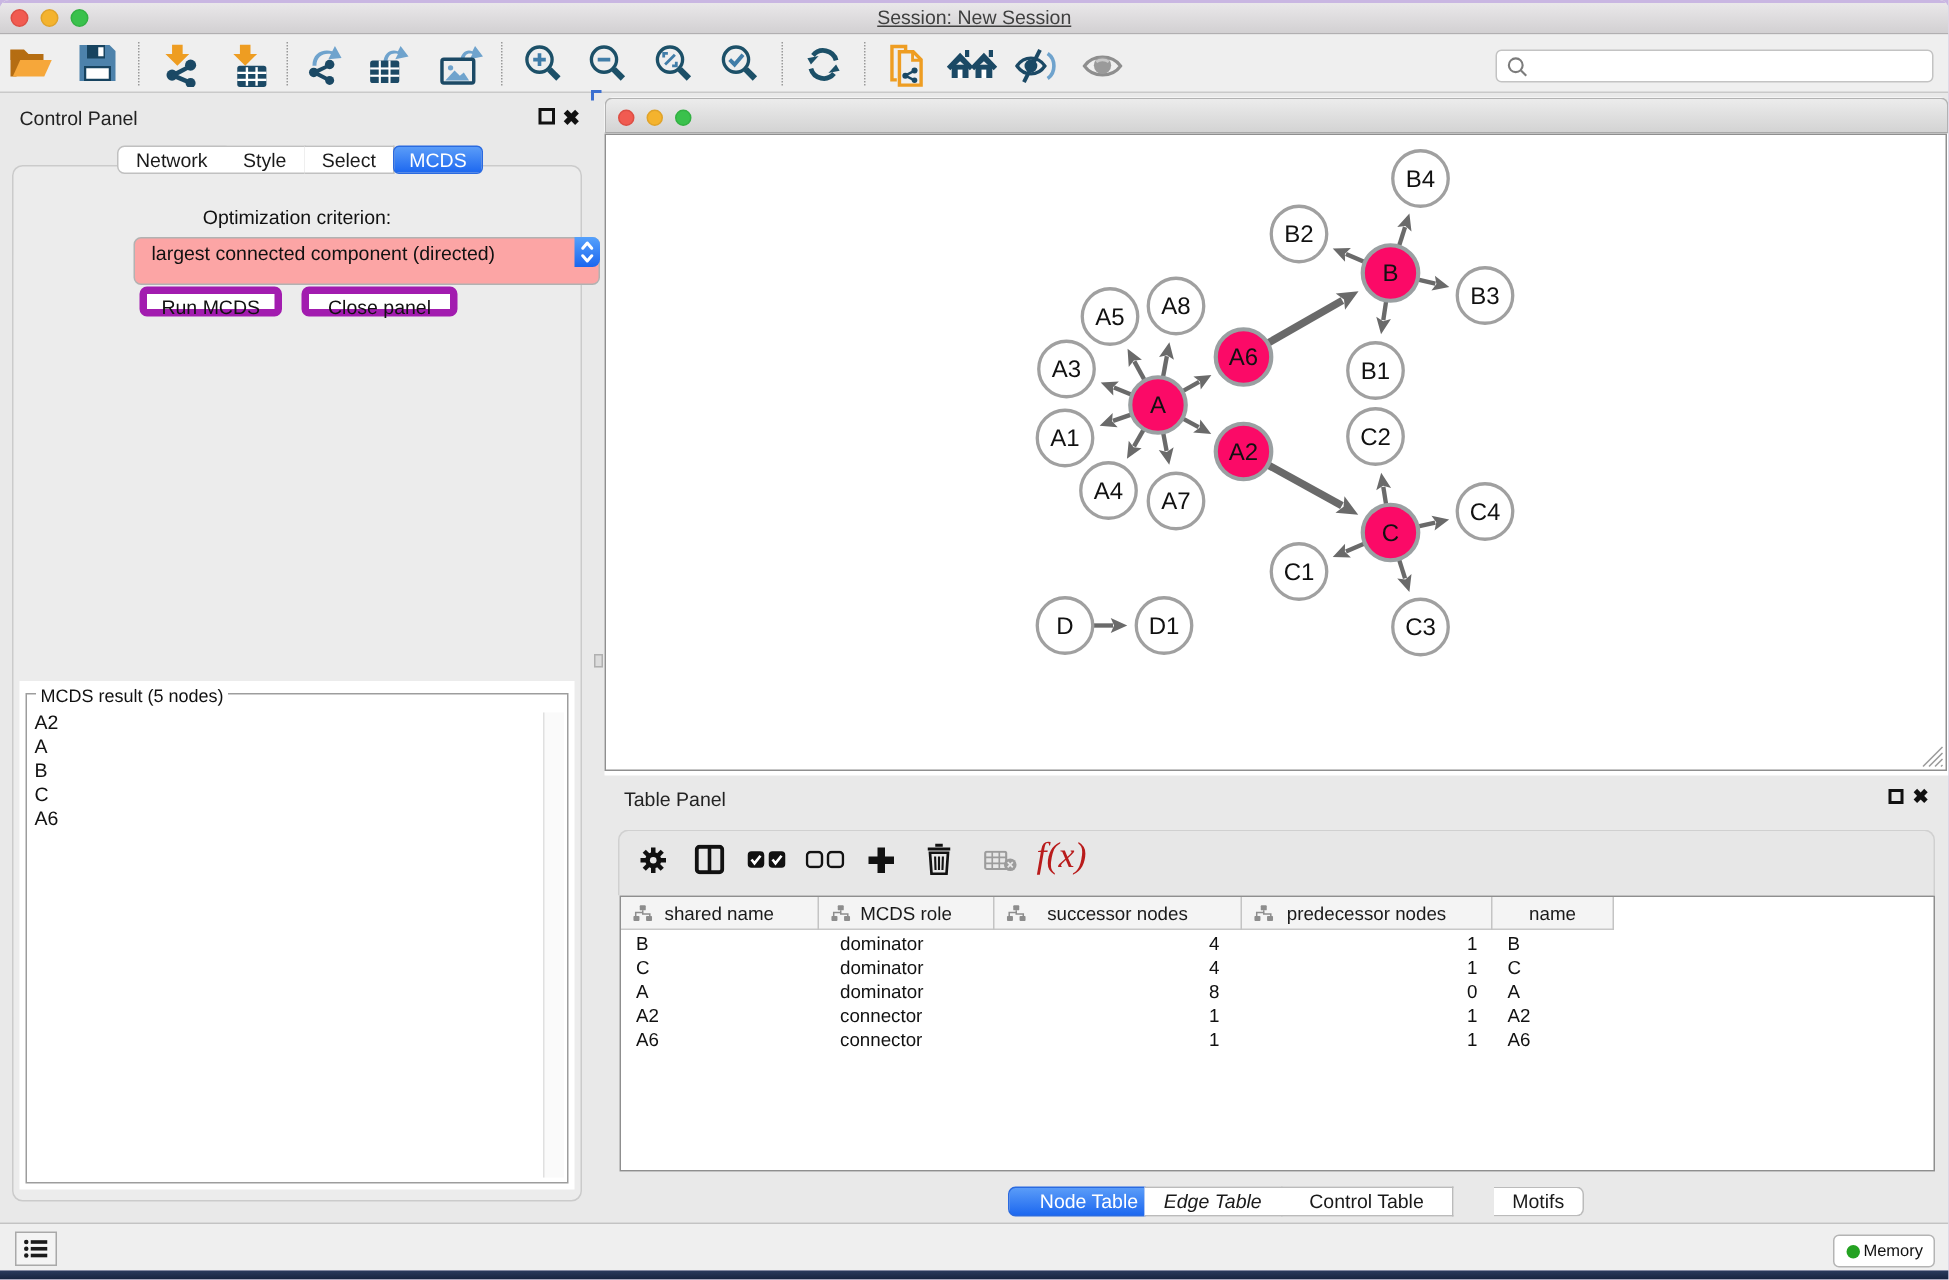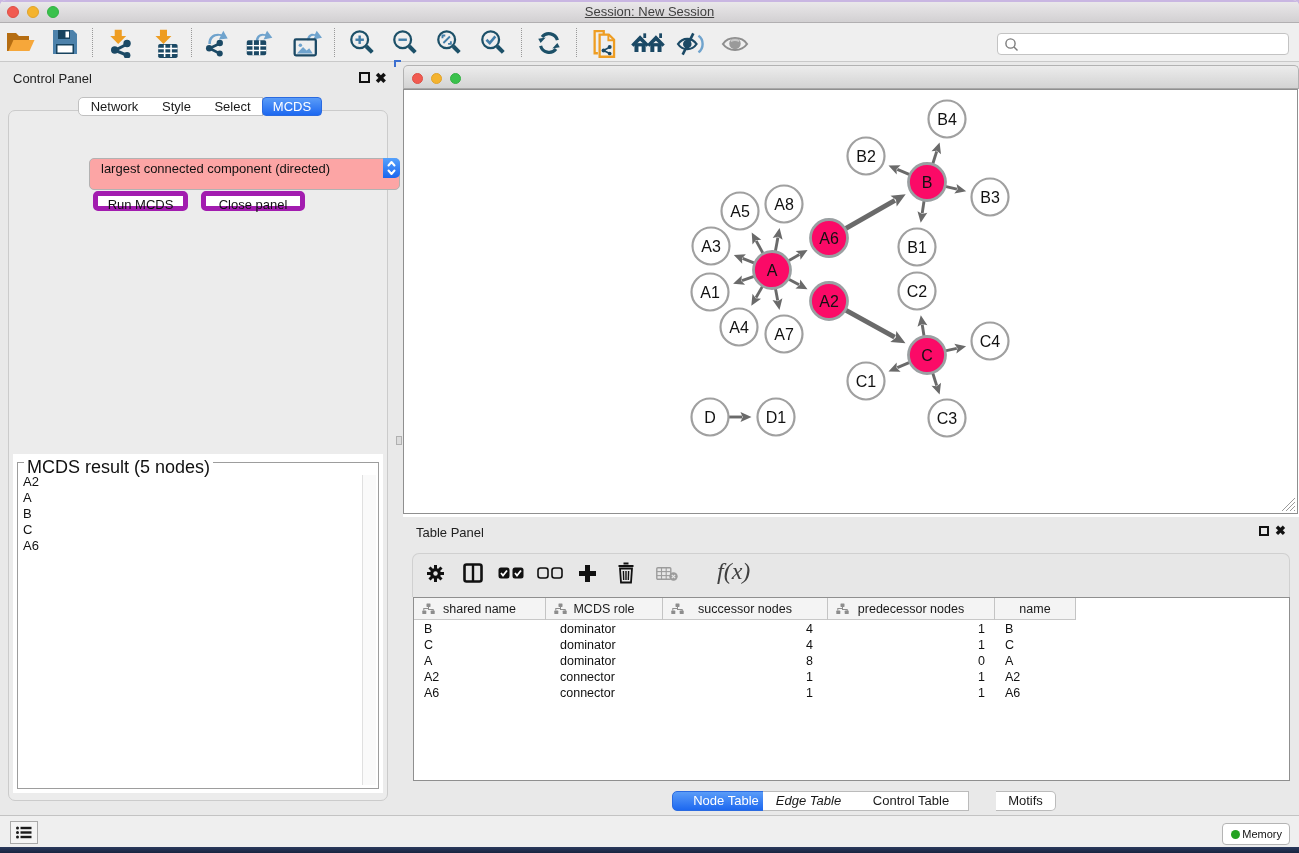--- a/index.html
+++ b/index.html
@@ -19,21 +19,21 @@
   .winbtn { position:absolute; font-size:12px; color:#111; }
   .cp-panel { position:absolute; left:8px; top:110px; width:380px; height:691px; background:#ececec; border:1px solid #cbcbcb; border-radius:7px; }
   .tab { position:absolute; top:97px; height:19px; background:#fff; border:1px solid #c0c0c0; font-size:13px; color:#1a1a1a; text-align:center; line-height:17px; }
   .tabsel { background:linear-gradient(#5a9cf8,#1d68f0); color:#fff; border:1px solid #2a6ae0; }
   .optlabel { position:absolute; left:0; top:137px; width:396px; text-align:center; font-size:13px; color:#111; }
   .combo { position:absolute; left:43px; top:158px; width:311px; height:32px; background:#fca5a5; border:1px solid #b2b2b2; border-radius:5px; font-size:13px; color:#111; line-height:19px; padding-left:11px;margin-left:46px; }
   .combobtn { position:absolute; right:-1px; top:-1px; width:17px; height:20px; background:linear-gradient(#55a1fc,#1b66ef); border-radius:0 5px 5px 0; }
   .btn { position:absolute; top:191px; height:20px; background:#fff; border:5px solid #a21caf; border-radius:5px; font-size:13px; color:#111; text-align:center; line-height:18px; }
   .mcds-white { position:absolute; left:13px; top:454px; width:370px; height:339px; background:#fff; }
   .mcds-box { position:absolute; left:4px; top:8px; width:362px; height:327px; border:1px solid #9d9d9d; }
-  .mcds-legend { position:absolute; left:6px; top:-6px; background:#fff; padding:0 3px; font-size:18px; color:#111; }
+  .mcds-legend { position:absolute; left:6px; top:-6px; background:#fff; padding:0 3px; font-size:12px; color:#111; }
   .mcds-list { position:absolute; left:5px; top:11px; font-size:13px; color:#111; line-height:16px; }
   .mcds-scroll { position:absolute; right:2px; top:12px; width:14px; height:310px; background:#fafafa; border-left:1px solid #e0e0e0; }
   
   .netframe { position:absolute; left:403px; top:65px; width:896px; height:452px; background:#fff; border-radius:5px 5px 0 0; }
   .net-titlebar { position:absolute; left:0; top:0; width:100%; height:24px; background:linear-gradient(#ececec,#d3d3d3); border:1px solid #b2b2b2; border-bottom:1px solid #a8a8a8; border-radius:5px 5px 0 0; }
   .canvas { position:absolute; left:0px; top:24px; width:895px; height:425px; background:#fff; border:1px solid #8f8f8f; }
   
   .tp-title { position:absolute; left:416px; top:525px; font-size:13px; color:#222; }
   .tp-toolbar { position:absolute; left:412px; top:553px; width:878px; height:44px; background:#e7e7e7; border:1px solid #d0d0d0; border-bottom:none; border-radius:7px 7px 0 0; }
   .tp-table { position:absolute; left:413px; top:597px; width:877px; height:184px; background:#fff; border:1px solid #8f8f8f; }
@@ -223,20 +223,21 @@
   </div>
 
   <div class="cp-title">Control Panel</div>
   <div class="winbtn" style="left:359px; top:72px; width:11px; height:11px; border:2px solid #111;"></div>
   <div class="winbtn" style="left:375px; top:70px; font-size:14px; font-weight:bold;">✖</div>
   <div class="cp-panel"></div>
   <div class="tab" style="left:78px;  width:73px; border-radius:5px 0 0 5px;">Network</div>
   <div class="tab" style="left:150px; width:54px; border-left:none;">Style</div>
   <div class="tab" style="left:203px; width:60px; border-left:none;">Select</div>
   <div class="tab tabsel" style="left:262px; width:60px; border-radius:4px;">MCDS</div>
+  <div class="optlabel">Optimization criterion:</div>
   <div class="combo">largest connected component (directed)
     <div class="combobtn"><svg width="17" height="20" viewBox="0 0 17 20">
           <g fill="none" stroke="#fff" stroke-width="2" stroke-linecap="round" stroke-linejoin="round">
             <path d="M5.5 7.5 L8.5 4 L11.5 7.5"></path>
             <path d="M5.5 12.5 L8.5 16 L11.5 12.5"></path>
           </g>
         </svg></div>
   </div>
   <div class="btn" style="left:93px; width:95px;">Run MCDS</div>
   <div class="btn" style="left:201px; width:104px;">Close panel</div>
@@ -406,21 +407,21 @@
       <g stroke="#9c9c9c" stroke-width="1.1">
         <line x1="0.8" y1="4.6" x2="14.8" y2="4.6"></line>
           <line x1="0.8" y1="8.6" x2="14.8" y2="8.6"></line>
         <line x1="5.5" y1="0.8" x2="5.5" y2="12.3"></line>
           <line x1="10.2" y1="0.8" x2="10.2" y2="12.3"></line>
       </g>
       <circle cx="17.5" cy="9.5" r="4.2" fill="#9c9c9c"></circle>
       <path d="M15.8 7.8 l3.4 3.4 M19.2 7.8 l-3.4 3.4" stroke="#e7e7e7" stroke-width="1.2"></path>
     </svg>
 
-    <div class="abs" style="left:278px;top:4px;font-family:'Liberation Serif',serif;font-style:italic;font-size:24px;color:#404040;margin-left:26px;">f(x)</div>
+    <div class="abs" style="left:278px;top:4px;font-family:'Liberation Serif',serif;font-style:italic;font-size:24px;color:#b91c1c;">f(x)</div>
   </div>
   <div class="tp-table">
     <div class="thead">
       <div class="th" style="left:0;     width:132px;">shared name</div>
       <div class="th" style="left:132px; width:117px;">MCDS role</div>
       <div class="th" style="left:249px; width:165px;">successor nodes</div>
       <div class="th" style="left:414px; width:167px;">predecessor nodes</div>
       <div class="th" style="left:581px; width:81px;">name</div>
       <svg class="abs" style="left:8px;top:5px" width="13" height="12" viewBox="0 0 13 12">
           <g fill="#8d8d8d">

